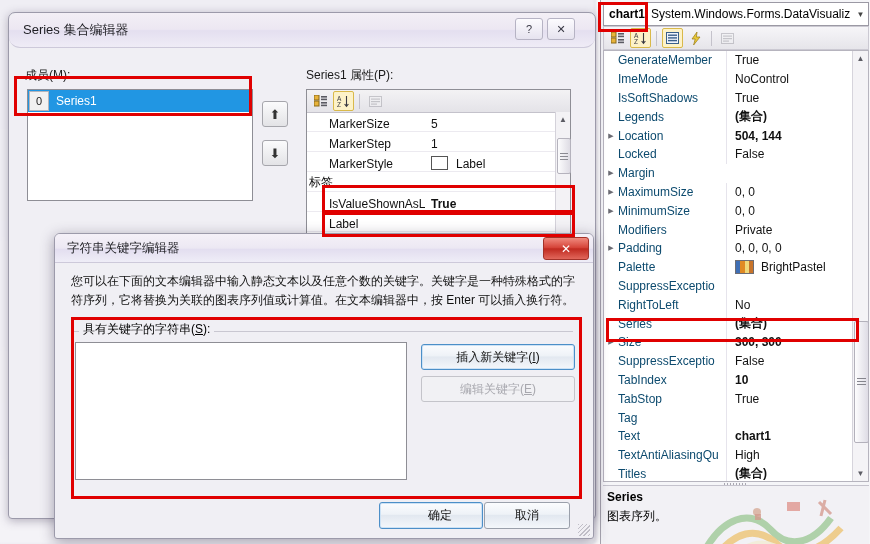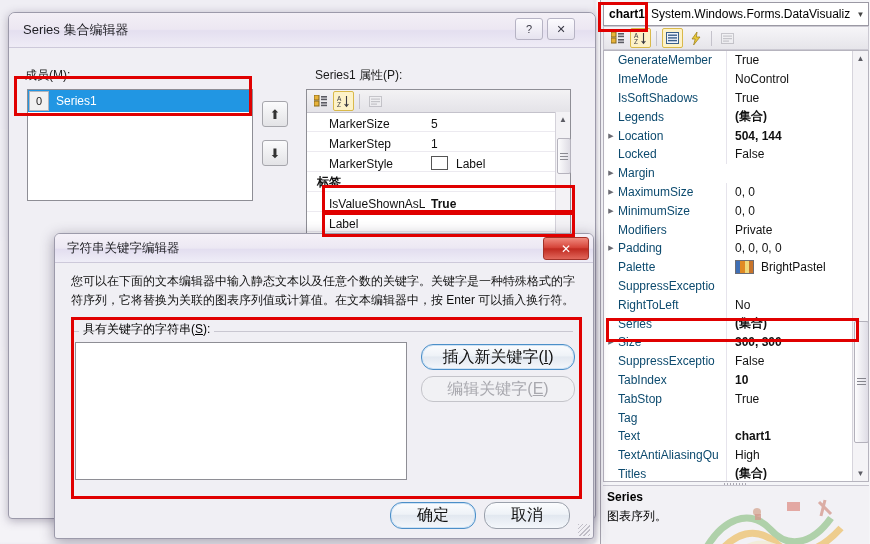--- a/index.html
+++ b/index.html
@@ -41,20 +41,21 @@
     border-radius:7px 7px 4px 4px;
     box-shadow: 0 2px 10px rgba(60,50,80,.35);
     overflow:hidden;
     z-index:10;
   }
   .coll-title {
     height:34px;
     background: linear-gradient(180deg,#f3eff6 0%, #ece7f2 48%, #e4dff0 52%, #efecf6 100%);
     border-bottom:1px solid #cdc9da;
     position:relative;
+    border-radius:11px;
   }
   .coll-title .t {
     position:absolute; left:14px; top:8px;
     font-size:13px; color:#1d1d22; white-space:nowrap;
   }
   .titlebtn {
     position:absolute; top:5px; width:26px; height:20px;
     border:1px solid #b6b3c4; border-radius:3px;
     background: linear-gradient(180deg,#fcfbfe,#e6e3ef);
     color:#3a3a46; font-size:11px;
@@ -102,21 +103,21 @@
   }
   .pg-ic.sel { background:#fdf2c8; border-color:#d9b94a; }
   .pg-ic.dis { opacity:.4; }
   .pg-sep { width:1px; height:15px; background:#c4c2cb; margin:0 3px; }
 
   .pg-rows { position:absolute; left:0; right:0; top:22px; bottom:0; overflow:hidden; }
   .pgrow { display:flex; height:19px; align-items:flex-end; border-bottom:1px solid #eceaf0; }
   .pgrow .k { width:118px; padding-left:22px; box-sizing:border-box; font-size:12px; color:#111; white-space:nowrap; overflow:hidden; }
   .pgrow .v { flex:1; padding-left:6px; font-size:12px; color:#111; white-space:nowrap; }
   .pgrow .v.b { font-weight:bold; }
-  .pgrow.cat .k { padding-left:10px; font-weight:bold; }
+  .pgrow.cat .k { padding-left:2px; font-weight:normal; }
   .swatch-none { display:inline-block; width:15px; height:12px; border:1px solid #555; background:#fff; vertical-align:-2px; margin-right:8px;}
 
   .vscroll {
     position:absolute; right:0; top:22px; bottom:0; width:14px;
     background:#f3f2f5; border-left:1px solid #d4d2da;
   }
   .vscroll .ar { height:14px; display:flex; align-items:center; justify-content:center; font-size:8px; color:#5b5b63; }
   .vscroll .th {
     position:absolute; left:1px; width:12px;
     background:linear-gradient(90deg,#fcfcfd,#dedce4);
@@ -154,24 +155,24 @@
     position:absolute; left:18px; top:88px; width:500px; height:160px;
   }
   .group .gtitle { position:absolute; left:6px; top:-1px; font-size:12px; background:#f0eff4; padding:0 4px; }
   .group .gline { position:absolute; left:0; right:0; top:9px; height:1px; background:#c9c7d1; }
   .bigbox {
     position:absolute; left:2px; top:20px; width:330px; height:136px;
     background:#fff; border:1px solid #8e8e95;
   }
   .btn {
     position:absolute; height:24px;
-    border:1px solid #9aa0ab; border-radius:12px;
+    border:1px solid #9aa0ab; border-radius:3px;
     background:linear-gradient(180deg,#fbfcfe 0%,#eef2f7 45%,#e2e8f0 50%,#f4f7fb 100%);
     display:flex; align-items:center; justify-content:center;
-    font-size:16px; color:#111;
+    font-size:12px; color:#111;
   }
   .btn.prim { border-color:#4c8fc8; box-shadow: inset 0 0 0 1px #cde2f5; }
   .btn.dis { color:#a8a8ae; border-color:#c4c4ca; background:#f1f1f4; }
   .uline { text-decoration: underline; }
   .grip-corner { position:absolute; right:3px; bottom:2px; width:12px; height:12px;
      background: repeating-linear-gradient(135deg,#b4b2bc 0 1px, transparent 1px 3px); opacity:.8;}
 
   
   .props {
     position:absolute; left:600px; top:0; width:270px; height:544px;
@@ -253,21 +254,21 @@
       <div class="listbox" style="left:18px; top:42px; width:224px; height:110px;">
         <div class="list-row">
           <div class="idx">0</div>
           <div class="nm">Series1</div>
         </div>
       </div>
 
       <div class="arrbtn" style="left:253px; top:54px;">⬆</div>
       <div class="arrbtn" style="left:253px; top:93px;">⬇</div>
 
-      <div class="lbl" style="left:306px; top:20px;">Series1 属性(P):</div>
+      <div class="lbl" style="left:297px; top:20px;">Series1 属性(P):</div>
 
       <div class="pg" style="left:297px; top:42px; width:263px; height:196px;">
         <div class="pg-toolbar">
           <div class="pg-ic">
             <svg width="13" height="12" viewBox="0 0 13 12">
                 <rect x="0" y="0" width="5" height="5" fill="#e8b33a" stroke="#8a6a1a"></rect>
                 <rect x="0" y="6" width="5" height="5" fill="#e8b33a" stroke="#8a6a1a"></rect>
                 <rect x="7" y="1" width="6" height="1.6" fill="#5a5a62"></rect>
                 <rect x="7" y="3.6" width="6" height="1.6" fill="#5a5a62"></rect>
                 <rect x="7" y="7" width="6" height="1.6" fill="#5a5a62"></rect>
@@ -350,21 +351,21 @@
           <span>)</span>
         </div>
 
       <div class="btn dis" style="left:348px; top:54px; width:152px;">
           <span>编辑关键字(</span>
           <span class="uline">E</span>
           <span>)</span>
         </div>
     </div>
 
-    <div class="btn prim" style="left:335px; top:268px; width:84px; height:25px;">确定</div>
+    <div class="btn prim" style="left:324px; top:268px; width:84px; height:25px;padding-left:18px;">确定</div>
     <div class="btn" style="left:429px; top:268px; width:84px; height:25px;">取消</div>
     <div class="grip-corner"></div>
   </div>
 
   <div class="props">
     <div class="props-combo">
       <span class="nm">chart1</span>
       <span class="ty">System.Windows.Forms.DataVisualiz</span>
       <span class="cv">▼</span>
     </div>

